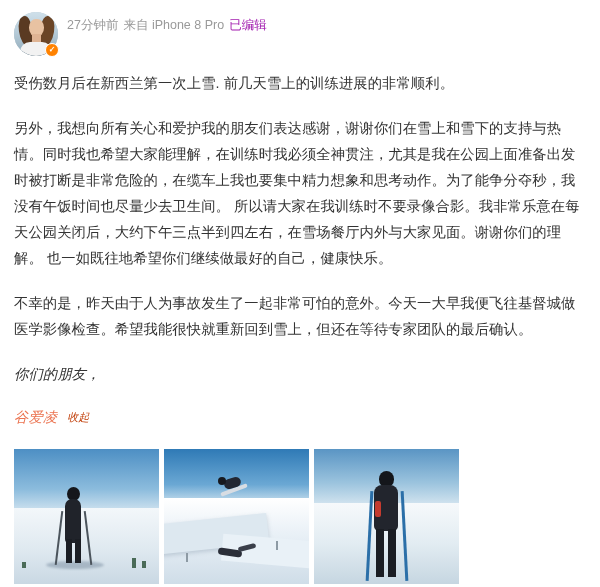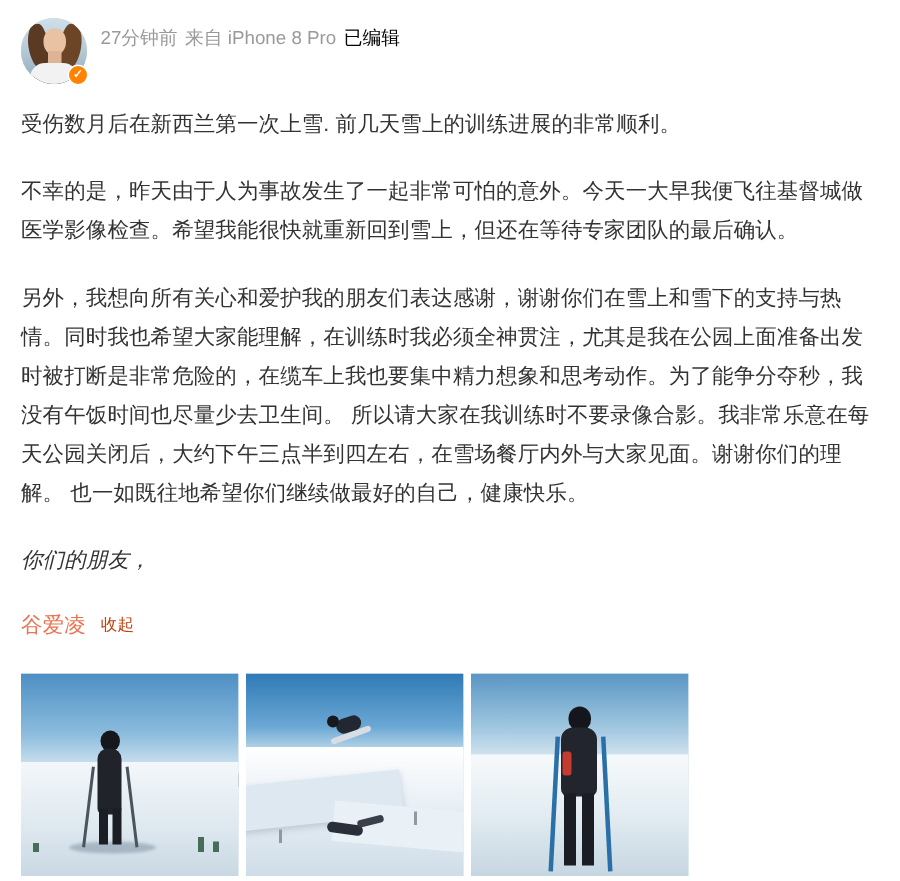--- a/index.html
+++ b/index.html
@@ -159,21 +159,21 @@
     color: #9a9a9a;
     display: flex;
     align-items: center;
     gap: 5px;
     white-space: nowrap;
   }
   .sub-row .dev {
     color: #9a9a9a;
   }
   .sub-row .edited {
-    color: #000000;
+    color: #a21caf;
   }
 
   
   .content {
     margin-top: 10px;
     font-size: 14.3px;
     line-height: 26px;
     color: #333333;
     letter-spacing: .1px;
   }
@@ -182,20 +182,21 @@
   }
   .content p.tight {
     margin-bottom: 17px;
     font-style: italic;
   }
   .signature {
     margin: 0;
     display: flex;
     align-items: flex-end;
     gap: 10px;
+    font-style: italic;
   }
   .sig-name {
     color: #eb7350;
     font-size: 14.3px;
   }
   .collapse {
     color: #c2410c;
     font-size: 11px;
     cursor: pointer;
   }
@@ -438,22 +439,22 @@
       <div class="sub-row">
         <span>27分钟前</span>
         <span class="dev">来自 iPhone 8 Pro</span>
         <span class="edited">已编辑</span>
       </div>
     </div>
   </div>
 
   <div class="content">
     <p>受伤数月后在新西兰第一次上雪. 前几天雪上的训练进展的非常顺利。</p>
+    <p>另外，我想向所有关心和爱护我的朋友们表达感谢，谢谢你们在雪上和雪下的支持与热情。同时我也希望大家能理解，在训练时我必须全神贯注，尤其是我在公园上面准备出发时被打断是非常危险的，在缆车上我也要集中精力想象和思考动作。为了能争分夺秒，我没有午饭时间也尽量少去卫生间。 所以请大家在我训练时不要录像合影。我非常乐意在每天公园关闭后，大约下午三点半到四左右，在雪场餐厅内外与大家见面。谢谢你们的理解。 也一如既往地希望你们继续做最好的自己，健康快乐。</p>
     <p>不幸的是，昨天由于人为事故发生了一起非常可怕的意外。今天一大早我便飞往基督城做医学影像检查。希望我能很快就重新回到雪上，但还在等待专家团队的最后确认。</p>
-    <p>另外，我想向所有关心和爱护我的朋友们表达感谢，谢谢你们在雪上和雪下的支持与热情。同时我也希望大家能理解，在训练时我必须全神贯注，尤其是我在公园上面准备出发时被打断是非常危险的，在缆车上我也要集中精力想象和思考动作。为了能争分夺秒，我没有午饭时间也尽量少去卫生间。 所以请大家在我训练时不要录像合影。我非常乐意在每天公园关闭后，大约下午三点半到四左右，在雪场餐厅内外与大家见面。谢谢你们的理解。 也一如既往地希望你们继续做最好的自己，健康快乐。</p>
     <p class="tight">你们的朋友，</p>
     <p class="signature">
       <span class="sig-name">谷爱凌</span>
       <span class="collapse">收起</span>
     </p>
   </div>
 
   <div class="gallery">
     <div class="thumb t1">
       <div class="sky"></div>

